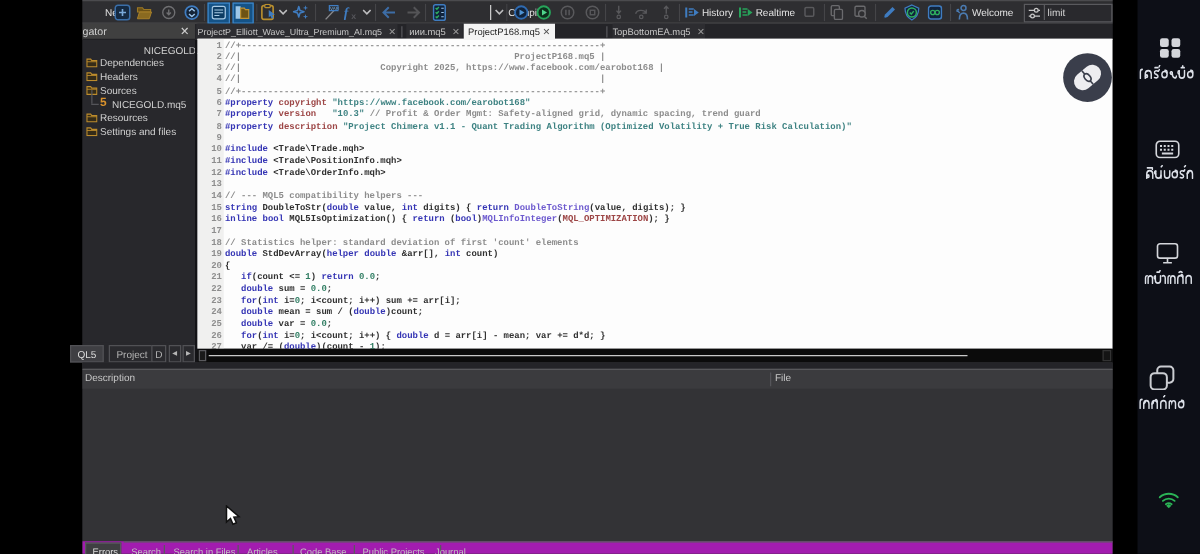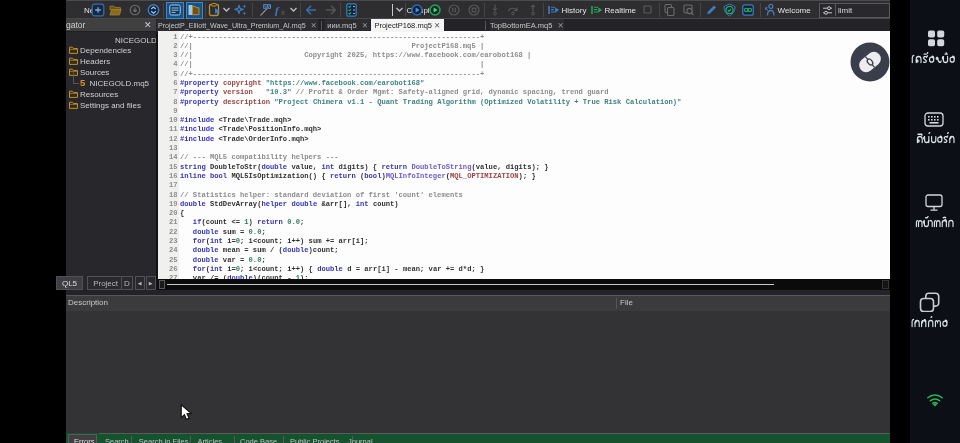--- a/index.html
+++ b/index.html
@@ -27,21 +27,21 @@
 #code{position:absolute;left:22px;top:1.5px;color:#303030;}
 .k{color:#3434b4;}
 .c{color:#8c8c8c;}
 .s{color:#3d8282;}
 .p{color:#9c4545;}
 .f{color:#6c59ce;}
 .n{color:#2f7d62;}
 #hscroll{position:absolute;left:92px;top:278.5px;width:732px;height:11.5px;background:#0b0b0b;}
 #toolbox{position:absolute;left:0;top:290px;width:824px;height:153px;background:#333336;}
 #tbhdr{position:absolute;left:0;top:4.5px;width:824px;height:16px;background:#3b3b3e;border-top:1px solid #58585b;color:#c8c8c8;font-size:8px;line-height:13px;}
-#btabs{position:absolute;left:0;top:143px;width:824px;height:10px;background:#14532d;font-size:7.5px;color:#c2c2c2;}
+#btabs{position:absolute;left:0;top:143px;width:824px;height:10px;background:#a21caf;font-size:7.5px;color:#c2c2c2;}
 .btab{position:absolute;top:3.5px;line-height:10px;white-space:nowrap;}
 .bsep{position:absolute;top:3px;width:1px;height:9px;background:#5a5a5e;}
 #sidebar{position:absolute;left:910px;top:0;width:50px;height:443px;background:#0d0f17;overflow:hidden;}
 .sbicon{position:absolute;left:0;width:52px;text-align:center;}
 </style>
 </head>
 <body>
 <div id="app">
 
   <div id="toolbar">

